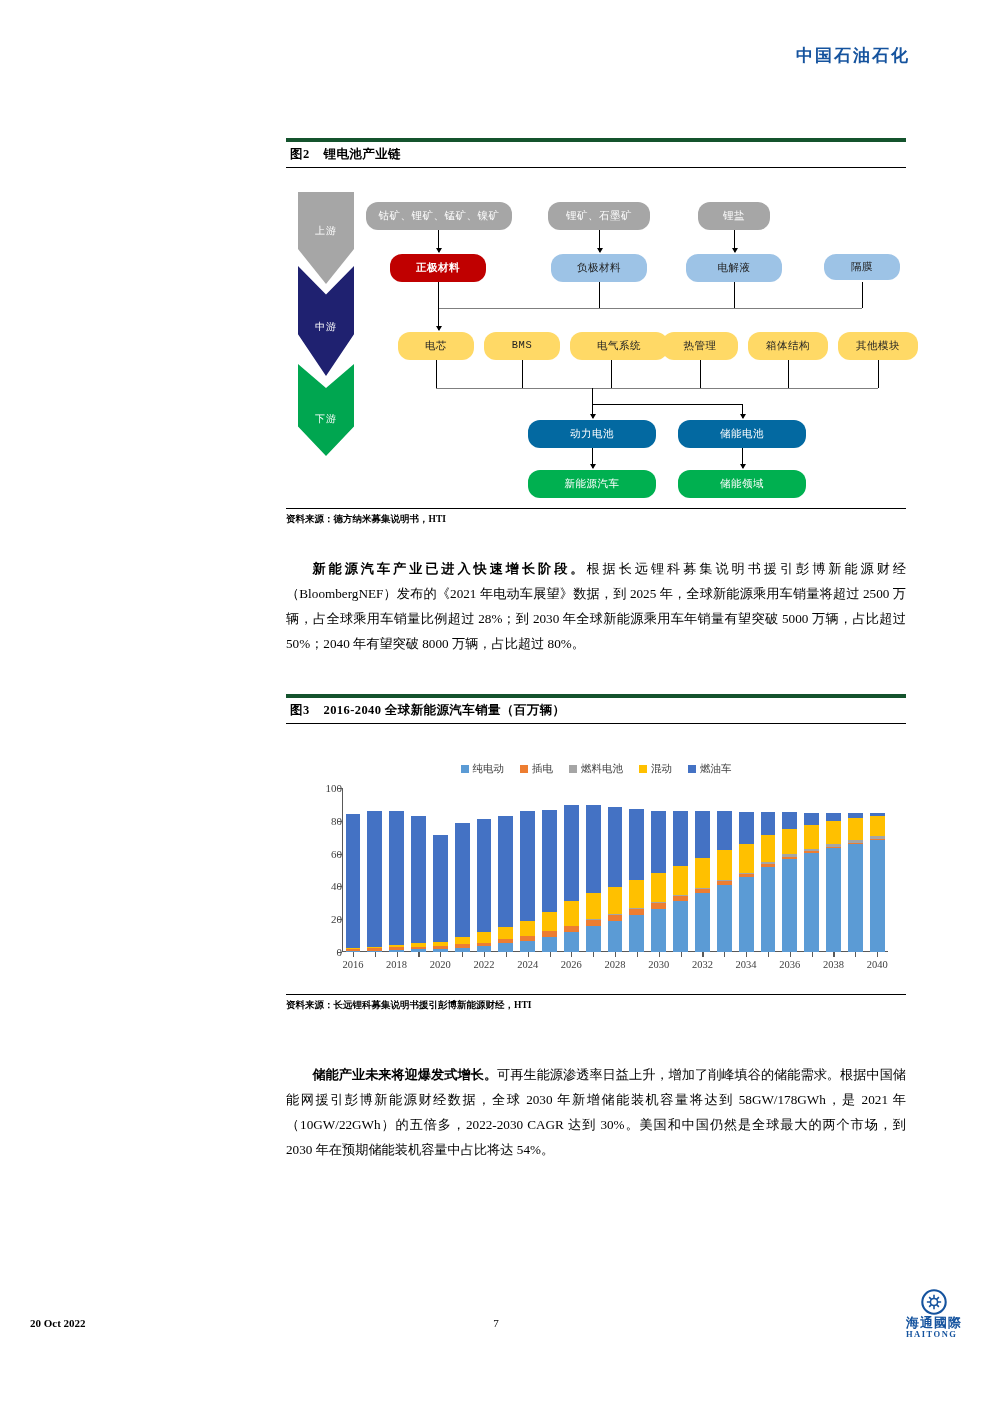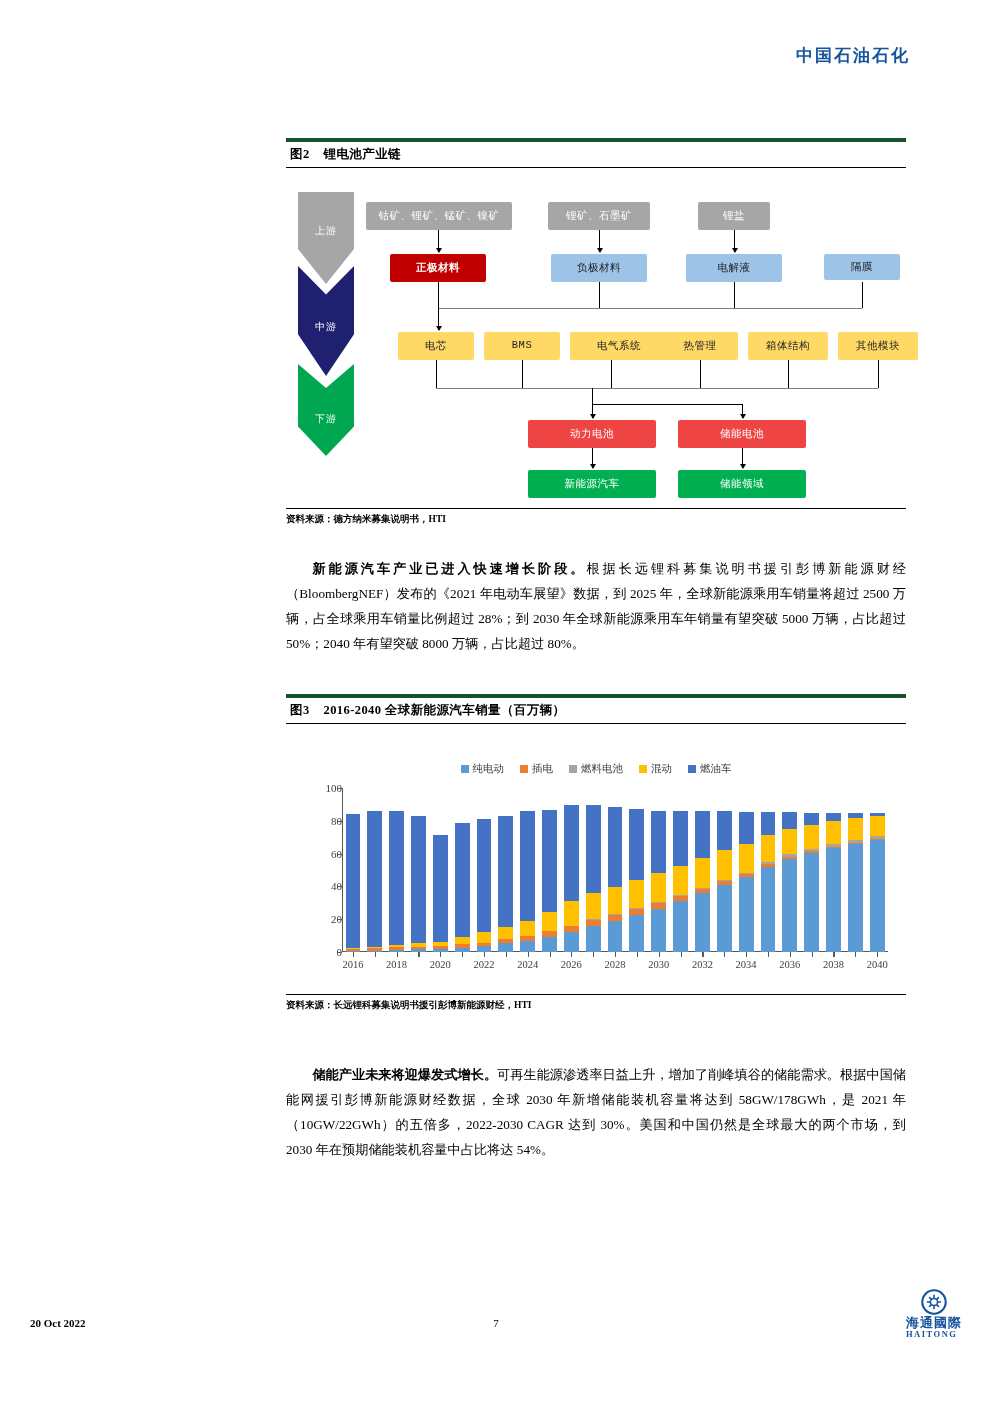--- a/index.html
+++ b/index.html
@@ -45,28 +45,28 @@
     clip-path: polygon(0 0, 50% 26%, 100% 0, 100% 62%, 50% 100%, 0 62%);
   }
   .down-shape {
     width:56px; height:92px; background:#00a650;
     clip-path: polygon(0 0, 50% 26%, 100% 0, 100% 68%, 50% 100%, 0 68%);
   }
 
   .node {
     position:absolute;
     display:flex; align-items:center; justify-content:center;
-    font-size: 10.5px; letter-spacing:.5px; border-radius: 2px;
+    font-size: 10.5px; letter-spacing:.5px; border-radius: 12px;
     text-align:center; line-height:1.1;
   }
   .n-gray  { background:#a6a6a6; color:#ffffff; }
   .n-red   { background:#c00000; color:#ffffff; font-weight:bold; }
   .n-blue  { background:#9dc3e6; color:#222222; }
   .n-yellow{ background:#ffd966; color:#222222; }
-  .n-navy  { background:#ef4444; color:#ffffff; }
+  .n-navy  { background:#0369a1; color:#ffffff; }
   .n-green { background:#00b050; color:#ffffff; }
 
   .arrow { position:absolute; background:#000; width:1.3px; }
   .arrow:after {
     content:""; position:absolute; left:50%; bottom:-1px; transform: translateX(-50%);
     border-left:3.5px solid transparent; border-right:3.5px solid transparent;
     border-top:5px solid #000;
   }
   .hline { position:absolute; background:#7f7f7f; height:1.1px; }
   .vline { position:absolute; background:#7f7f7f; width:1.1px; }

